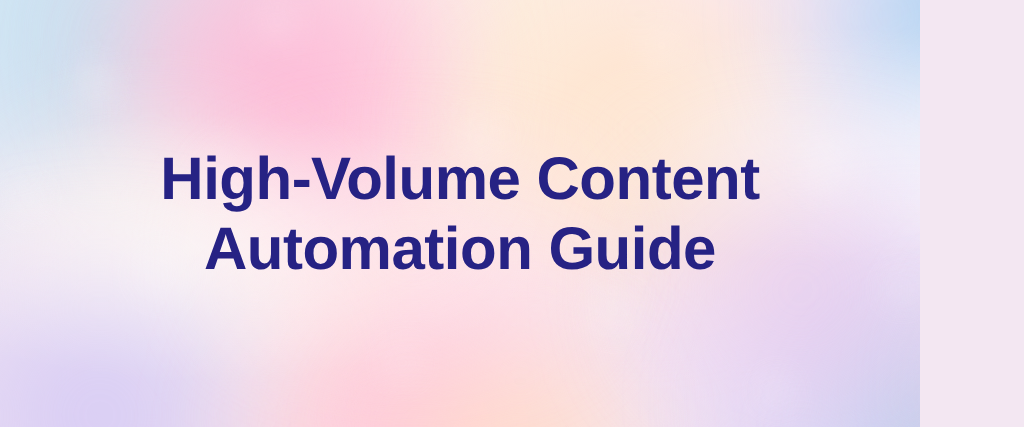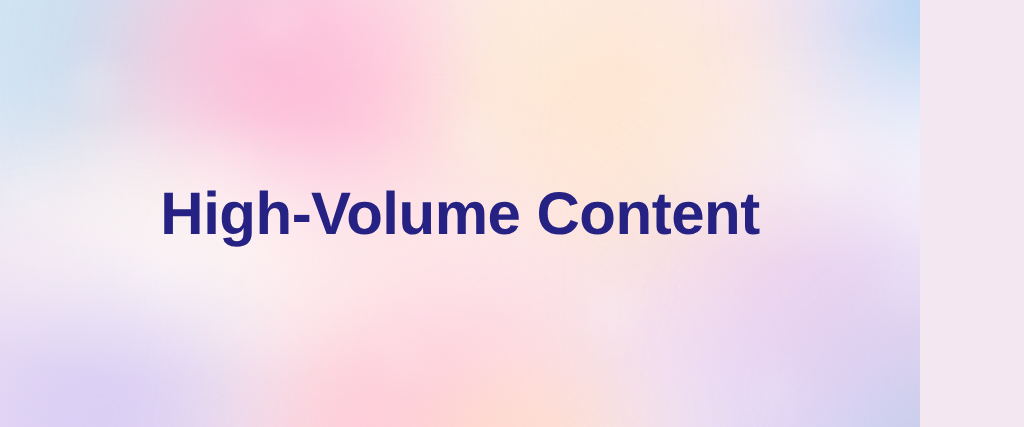--- a/index.html
+++ b/index.html
@@ -225,16 +225,17 @@
   <div class="bg-blob blob-l"></div>
   <div class="bg-blob blob-m"></div>
   <div class="bg-blob blob-n"></div>
   <div class="bg-blob blob-o"></div>
   <div class="bg-texture"></div>
   <div class="bg-veil"></div>
 
   <div class="title-wrap">
     <h1 class="title">
       <span class="line">High-Volume Content</span>
+      <span class="line">Automation Guide</span>
     </h1>
   </div>
 
 </div>
 
 </body></html>

